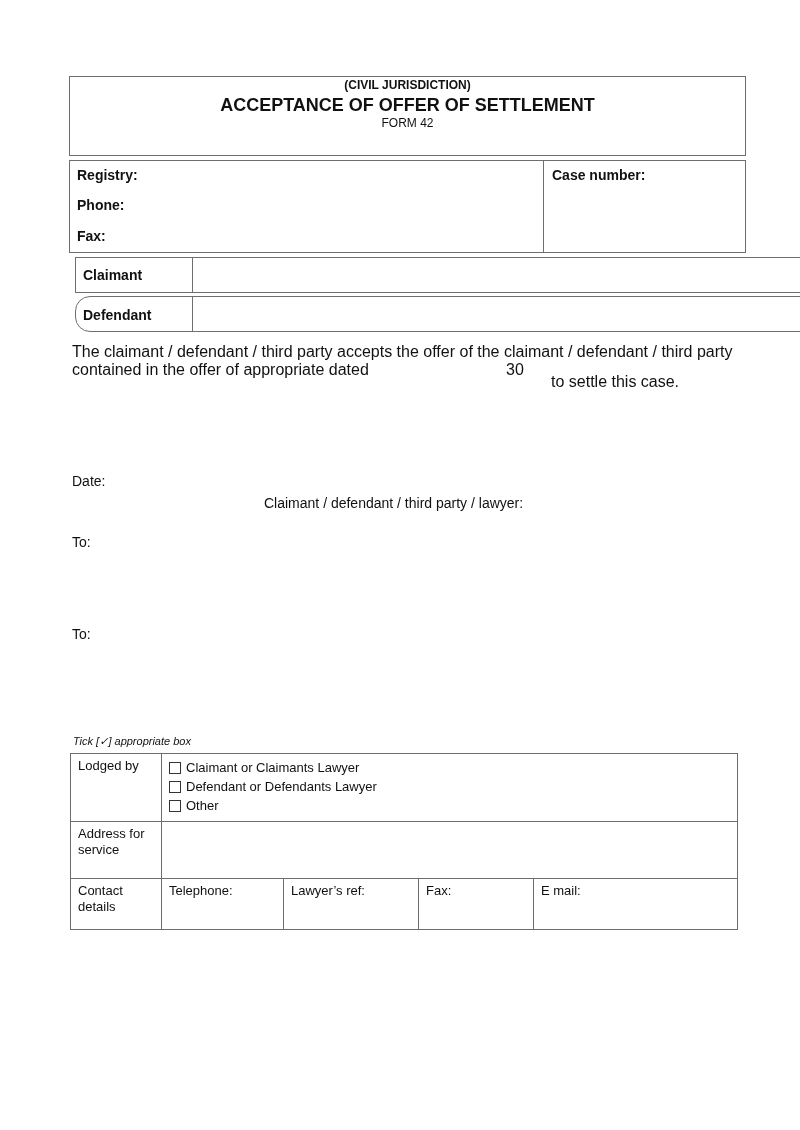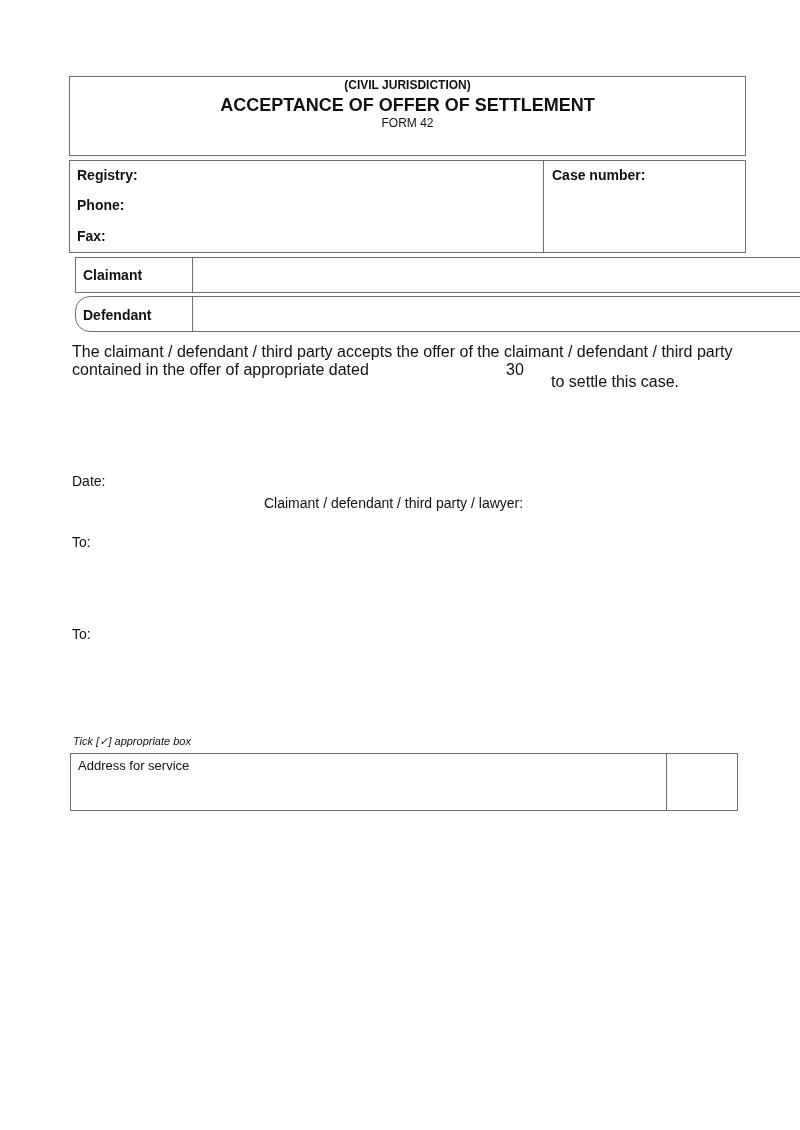--- a/index.html
+++ b/index.html
@@ -60,18 +60,42 @@
 
 <div class="abs form-text" style="left:72px;top:473px;">Date:</div>
 <div class="abs form-text" style="left:264px;top:474px;margin-top:21px;">Claimant / defendant / third party / lawyer:</div>
 <div class="abs form-text" style="left:72px;top:534px;">To:</div>
 <div class="abs form-text" style="left:72px;top:626px;">To:</div>
 
 <div class="abs tick-note">Tick [✓] appropriate box</div>
 
 <table class="lodge">
   <tbody>
+      <tr style="height:68px;">
+    <td style="width:76px;">Lodged by</td>
+    <td colspan="4" style="padding:4px 7px;">
+      <div class="cb-row">
+        <span class="cb"></span>
+        <span>Claimant or Claimants Lawyer</span>
+      </div>
+      <div class="cb-row">
+        <span class="cb"></span>
+        <span>Defendant or Defendants Lawyer</span>
+      </div>
+      <div class="cb-row">
+        <span class="cb"></span>
+        <span>Other</span>
+      </div>
+    </td>
+  </tr>
   <tr style="height:57px;margin-left:44px;">
     <td>Address for service</td>
     <td colspan="4"></td>
+  </tr>
+  <tr style="height:51px;">
+    <td>Contact details</td>
+    <td style="width:107px;">Telephone:</td>
+    <td style="width:120px;">Lawyer’s ref:</td>
+    <td style="width:100px;">Fax:</td>
+    <td>E mail:</td>
   </tr>
 </tbody>
   </table>
 
 </body></html>

